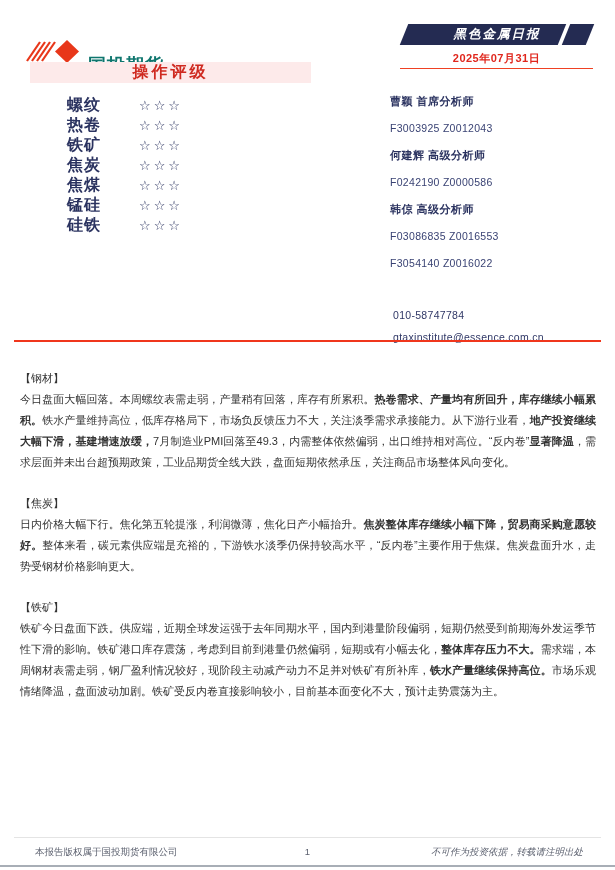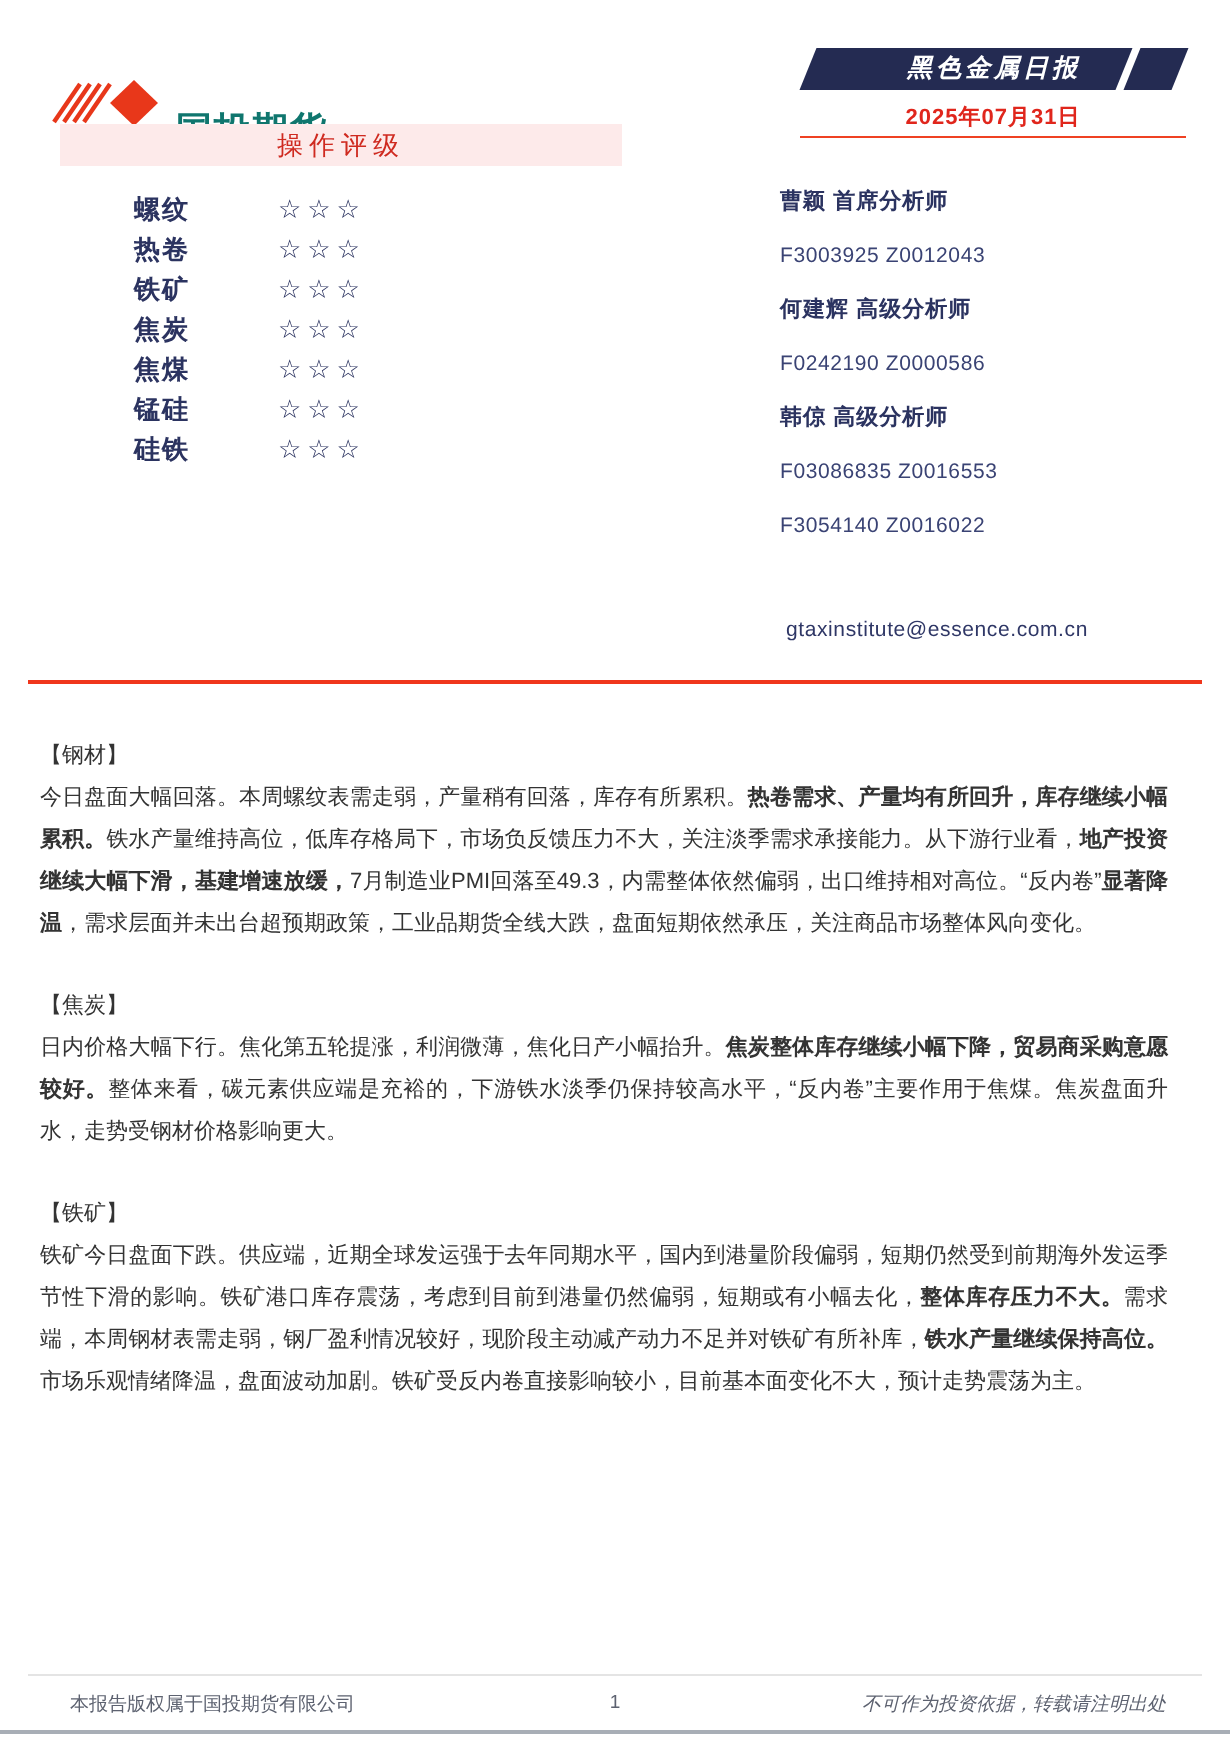--- a/index.html
+++ b/index.html
@@ -16,35 +16,35 @@
   .logo-en{font-size:6.5px;font-weight:bold;color:#e8371a;letter-spacing:2.2px;margin-top:2px;}
   
   .banner-shape{position:absolute;left:404px;top:24px;width:186px;height:21px;background:#242b52;transform:skewX(-22deg);}
   .banner-slash{position:absolute;left:562px;top:24px;width:4px;height:21px;background:#ffffff;transform:skewX(-22deg);}
   .banner-text{position:absolute;left:404px;top:24px;width:186px;height:21px;display:flex;align-items:center;justify-content:center;
     color:#fff;font-size:12.5px;font-weight:bold;font-style:italic;letter-spacing:2px;text-align:right;}
   .date{position:absolute;left:400px;top:51px;width:193px;text-align:center;color:#e0261c;font-size:11px;font-weight:bold;letter-spacing:.5px;}
   .date-line{position:absolute;left:400px;top:68px;width:193px;height:1px;background:#ef4123;}
   
   .ratings-header{position:absolute;left:30px;top:62px;width:281px;height:21px;background:#fdeaea;
-    display:flex;align-items:center;justify-content:center;color:#cf2a20;font-size:13px;font-weight:normal;letter-spacing:3px;}
+    display:flex;align-items:center;justify-content:center;color:#cf2a20;font-size:16px;font-weight:bold;letter-spacing:3px;}
   .ratings-list{position:absolute;left:35px;top:95px;width:270px;}
   .rating-row{display:flex;align-items:center;height:20px;}
-  .r-label{width:72px;font-size:13px;font-weight:bold;color:#2b3360;letter-spacing:1px;padding-left:32px;}
+  .r-label{width:72px;font-size:16px;font-weight:bold;color:#2b3360;letter-spacing:1px;padding-left:32px;}
   .r-stars{font-size:13px;color:#2b3360;letter-spacing:3px;}
   
   .analysts{position:absolute;left:390px;top:88px;width:215px;}
   .an-name{height:27px;line-height:27px;font-size:11px;font-weight:bold;color:#2b3360;letter-spacing:.5px;}
   .an-ids{height:27px;line-height:27px;font-size:10.5px;color:#3a4374;letter-spacing:.3px;}
   .contact{position:absolute;left:393px;top:304px;width:215px;}
   .contact div{height:22px;line-height:22px;font-size:10.5px;color:#2f3766;letter-spacing:.3px;}
   .red-rule{position:absolute;left:14px;top:340px;width:587px;height:2px;background:#f0361c;}
   
   .body-text{position:absolute;left:20px;top:368px;width:576px;font-size:11px;line-height:21px;color:#333;}
-  .section{margin:0 12px 20px 0;}
+  .section{margin:0 0 20px 0;}
   .sec-head{font-size:11px;line-height:21px;color:#333;}
   .sec-para{text-align:justify;}
   .seg-b{font-weight:bold;}
   
   .foot-hairline{position:absolute;left:14px;top:837px;width:587px;height:1px;background:#e4e4e4;}
   .footer{position:absolute;left:0;top:846px;width:615px;height:16px;font-size:9.5px;color:#5d6270;}
   .foot-left{position:absolute;left:35px;top:0;}
   .foot-page{position:absolute;left:0;top:0;width:615px;text-align:center;}
   .foot-right{position:absolute;right:32px;top:0;font-style:italic;}
   .bottom-edge{position:absolute;left:0;top:865px;width:615px;height:2px;background:#a8aeb6;}
@@ -111,20 +111,21 @@
   <div class="analysts">
     <div class="an-name"><span>曹颖</span> <span>首席分析师</span></div>
     <div class="an-ids">F3003925 Z0012043</div>
     <div class="an-name"><span>何建辉</span> <span>高级分析师</span></div>
     <div class="an-ids">F0242190 Z0000586</div>
     <div class="an-name"><span>韩倞</span> <span>高级分析师</span></div>
     <div class="an-ids">F03086835 Z0016553</div>
     <div class="an-ids">F3054140 Z0016022</div>
   </div>
   <div class="contact">
+    <div>010-58747784</div>
     <div>gtaxinstitute@essence.com.cn</div>
   </div>
 
   <div class="red-rule"></div>
 
   <div class="body-text">
     <div class="section">
       <div class="sec-head">【钢材】</div>
       <div class="sec-para"><span>今日盘面大幅回落。本周螺纹表需走弱，产量稍有回落，库存有所累积。</span><span class="seg-b">热卷需求、产量均有所回升，库存继续小幅累积。</span><span>铁水产量维持高位，低库存格局下，市场负反馈压力不大，关注淡季需求承接能力。从下游行业看，</span><span class="seg-b">地产投资继续大幅下滑，基建增速放缓，</span><span>7月制造业PMI回落至49.3，内需整体依然偏弱，出口维持相对高位。“反内卷”</span><span class="seg-b">显著降温</span><span>，需求层面并未出台超预期政策，工业品期货全线大跌，盘面短期依然承压，关注商品市场整体风向变化。</span></div>
     </div>

